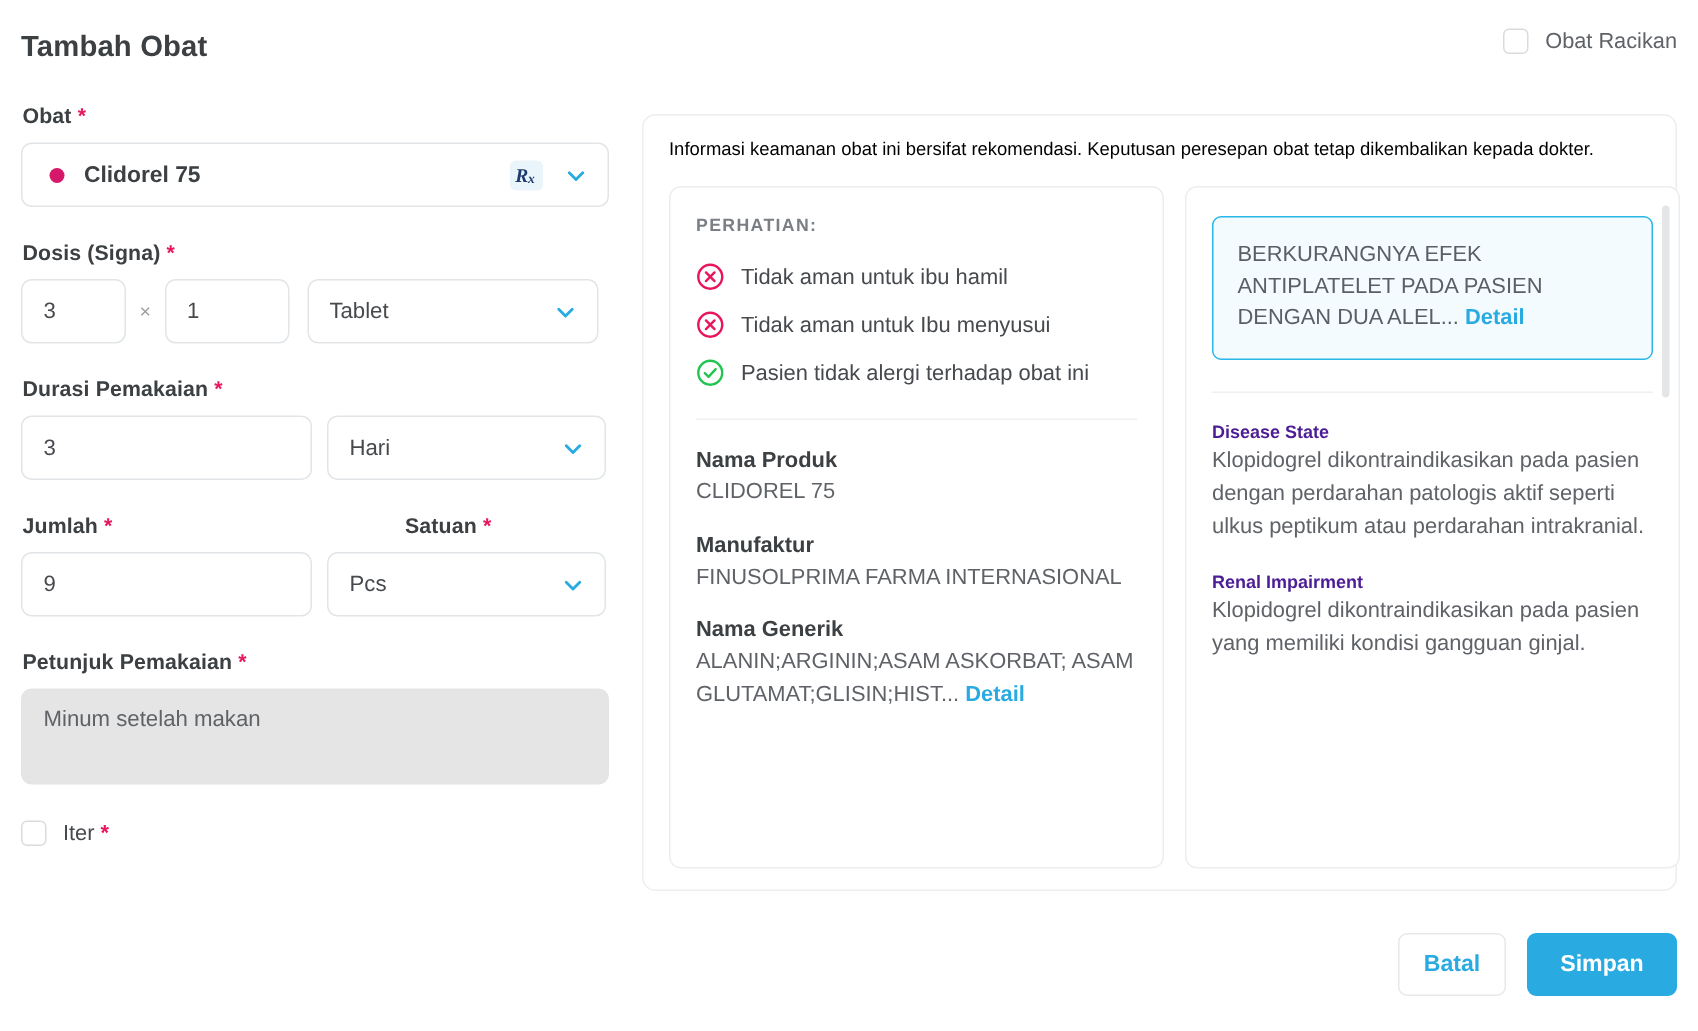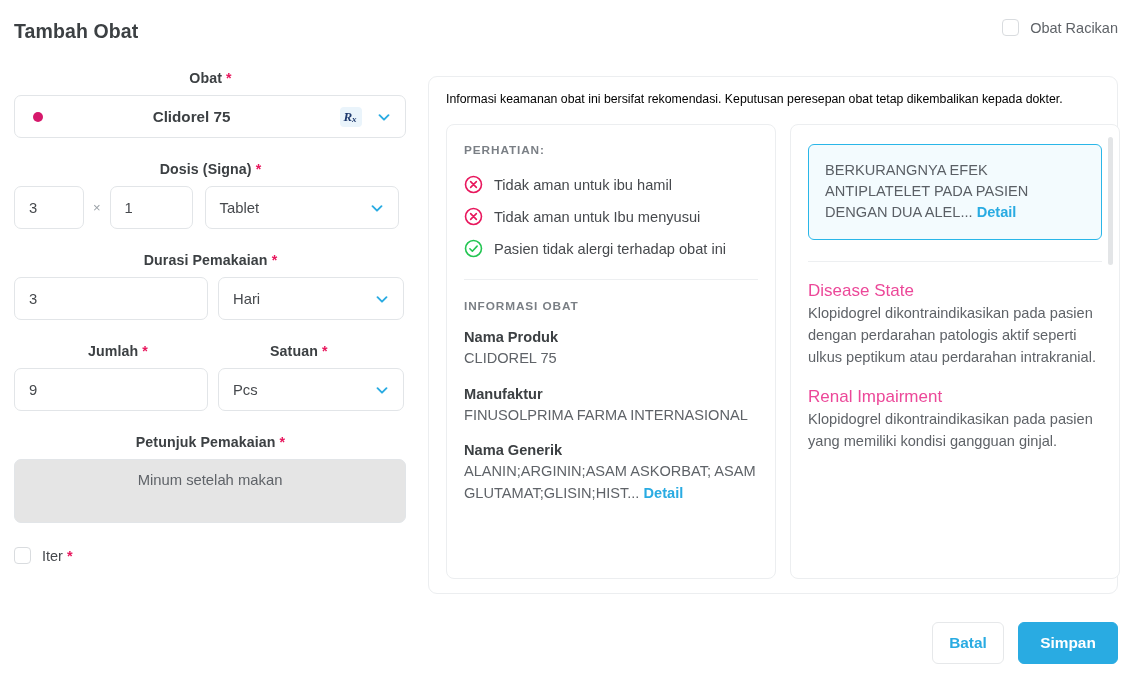--- a/index.html
+++ b/index.html
@@ -24,21 +24,21 @@
     position: absolute; right: 14px; top: 19px;
     display: flex; align-items: center; gap: 11px;
   }
   .cbox {
     width: 17px; height: 17px; border: 1.5px solid #d9dcdf;
     border-radius: 4px; background: #fff; flex: none;
   }
   .racikan-label { font-size: 14.5px; color: #5f6368; }
 
   
-  .form-col { position: absolute; left: 14px; top: 70px; width: 392px; text-align: center; }
+  .form-col { position: absolute; left: 14px; top: 70px; width: 392px; }
   .field-label {
     font-size: 14.2px; font-weight: bold; color: #3c4043;
     margin: 0 0 9px 1px; letter-spacing: .1px;
   }
   .req { color: #e8175d; font-weight: bold; }
   .row { display: flex; align-items: center; }
 
   .input {
     height: 43px; border: 1px solid #e2e5e8; border-radius: 7px;
     background: #fff; display: flex; align-items: center;
@@ -113,21 +113,21 @@
   .detail-link { color: #29abe2; font-weight: bold; cursor: pointer; }
 
   .alert-box {
     margin-top: 1px;
     border: 1.5px solid #29b6e8; border-radius: 6px; background: #f3fbfe;
     padding: 15px 16px 16px 16px;
     font-size: 14.6px; color: #5a5f65; line-height: 1.45;
   }
 
   .kontra-block { margin-top: 16px; }
-  .kontra-title { font-size: 17px; font-weight: normal; color: #ec4899; margin-bottom: 2px; }
+  .kontra-title { font-size: 12px; font-weight: bold; color: #4c1d95; margin-bottom: 2px; }
   .kontra-body { font-size: 14.6px; color: #5f6368; line-height: 1.48; }
   .kontra-block + .kontra-block { margin-top: 19px; }
 
   .vscroll {
     position: absolute; right: 6px; top: 12px;
     width: 5px; height: 430px; border-radius: 3px; background: transparent;
   }
   .vthumb {
     position: absolute; left: 0; top: 0; width: 5px; height: 128px;
     border-radius: 3px; background: #e3e5e7;
@@ -272,21 +272,20 @@
               <svg class="wicon" viewBox="0 0 20 20">
                 <circle cx="10" cy="10" r="8.4" fill="none" stroke="#23c552" stroke-width="1.7"></circle>
                 <path d="M6.2 10.3l2.6 2.6 5-5.4" fill="none" stroke="#23c552" stroke-width="1.7" stroke-linecap="round" stroke-linejoin="round"></path>
               </svg>
               <span>Pasien tidak alergi terhadap obat ini</span>
             </div>
           </div>
 
           <div class="divider"></div>
 
-          <div class="sec-head">INFORMASI OBAT</div>
 
           <div class="kv">
             <div class="kv-key">Nama Produk</div>
             <div class="kv-val">CLIDOREL 75</div>
           </div>
           <div class="kv">
             <div class="kv-key">Manufaktur</div>
             <div class="kv-val">FINUSOLPRIMA FARMA INTERNASIONAL</div>
           </div>
           <div class="kv">

